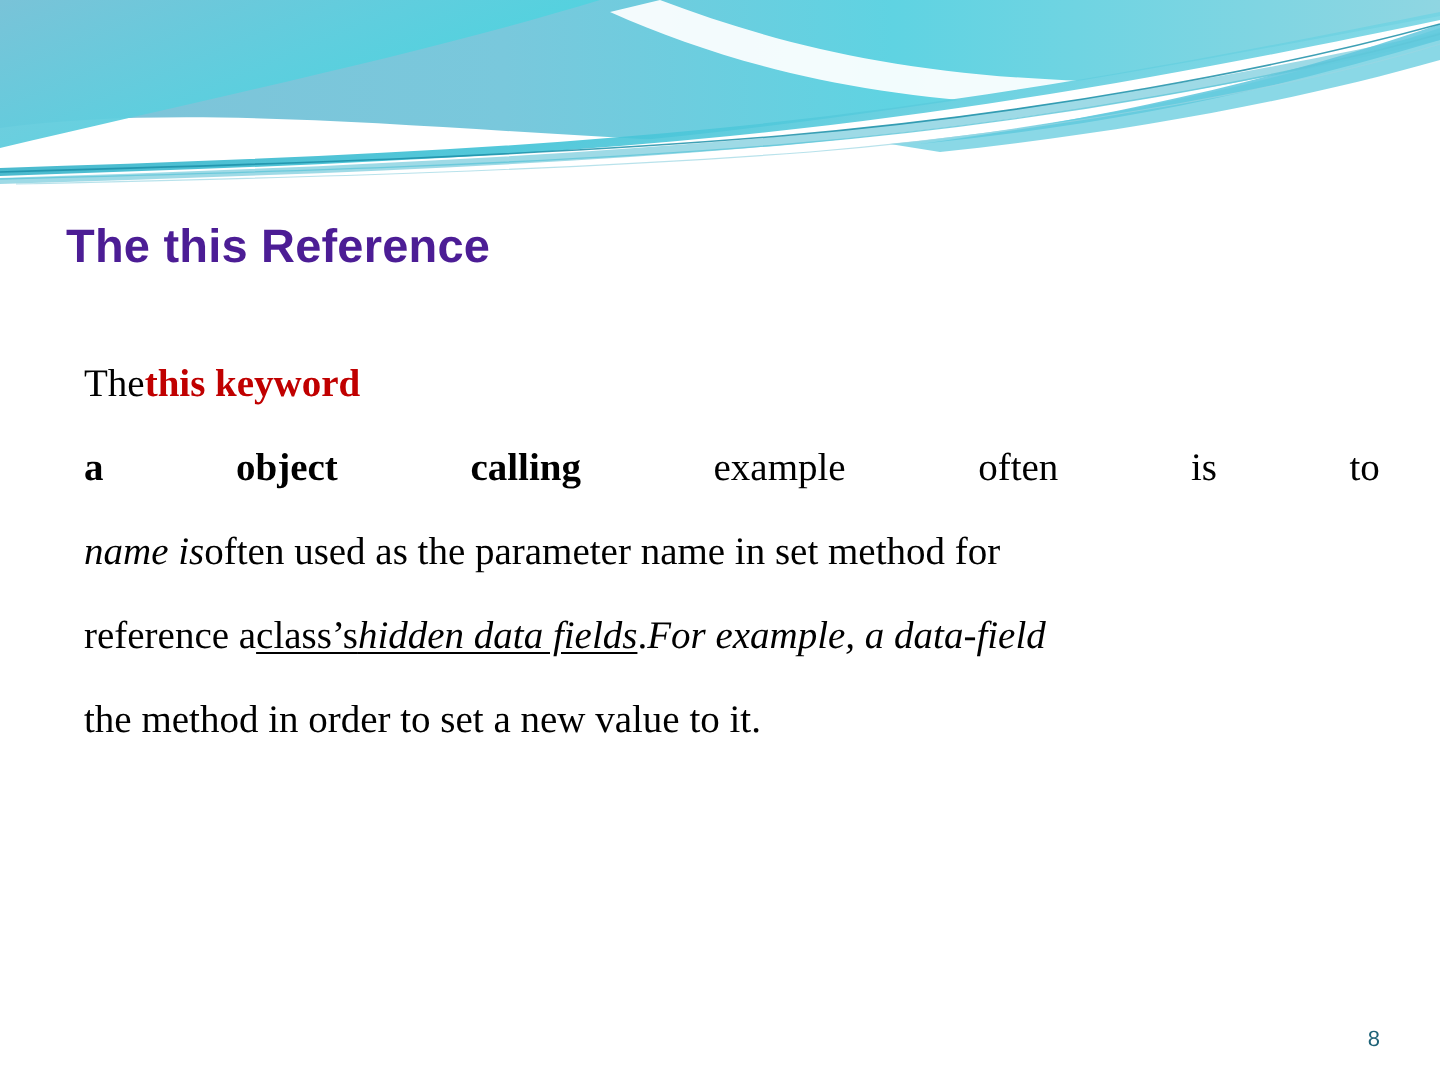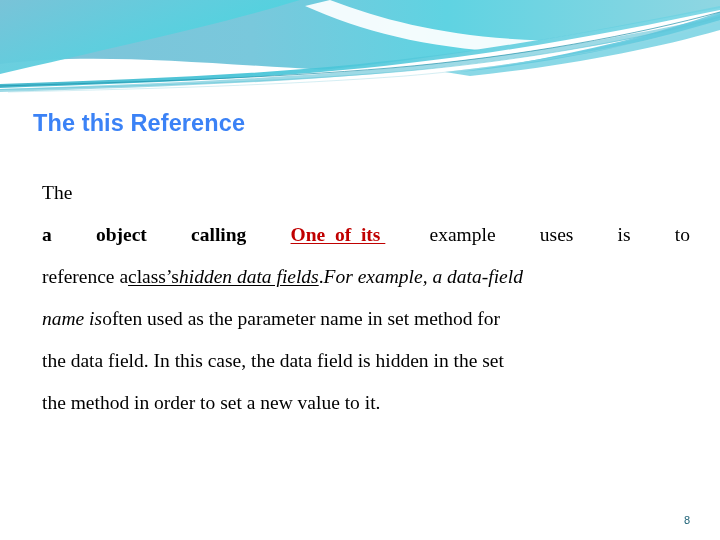--- a/index.html
+++ b/index.html
@@ -34,21 +34,21 @@
   }
   #title {
     position: absolute;
     left: 33px;
     top: 110px;
     width: 640px;
     font-family: "Liberation Sans", sans-serif;
     font-weight: bold;
     font-size: 23.5px;
     letter-spacing: 0.1px;
-    color: #3b82f6;
+    color: #4c1d95;
     white-space: nowrap;
   }
   #body-block {
     position: absolute;
     left: 42px;
     top: 172px;
     width: 648px;
   }
   .para-line {
     font-family: "Liberation Serif", serif;
@@ -133,47 +133,46 @@
       <path d="M8,92 C150,89 285,85 405,76 C535,65 655,42 720,22" fill="none" stroke="#9AD5E2" stroke-width="0.6" opacity="0.7"></path>
     </svg>
   </div>
 
   <div id="title">The this Reference</div>
 
   <div id="body-block">
 
     <div class="para-line">
       <span>The </span>
+        <span class="b red">this keyword</span>
     </div>
 
     <div class="para-line line-justify" style="width:648px;">
       <span class="b">a</span>
       <span class="b">object</span>
       <span class="b">calling</span>
-      <span class="b red u">One  of  its </span>
       <span>example</span>
-      <span>uses</span>
+      <span>often</span>
       <span>is</span>
       <span>to</span>
+    </div>
+
+    <div class="para-line">
+      <span class="i">name is</span>
+        <span> often used as the parameter name in set method for</span>
     </div>
 
     <div class="para-line">
       <span>reference a </span>
         <span class="u">class’s </span>
         <span class="i u">hidden data fields</span>
         <span>. </span>
         <span class="i">For example, a data-field</span>
     </div>
 
-    <div class="para-line">
-      <span class="i">name is</span>
-        <span> often used as the parameter name in set method for</span>
-    </div>
-
-    <div class="para-line">the data field. In this case, the data field is hidden in the set</div>
 
 
     <div class="para-line">the method in order to set a new value to it.</div>
 
   </div>
 
   <div id="page-number">8</div>
 
 </div>
 

